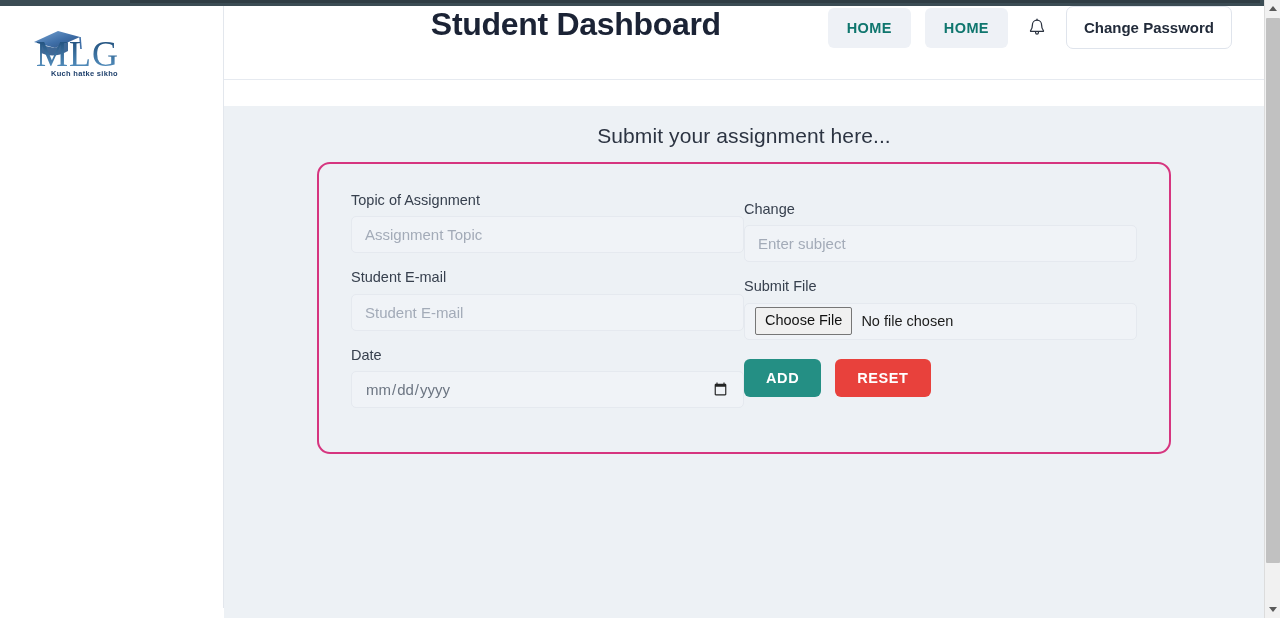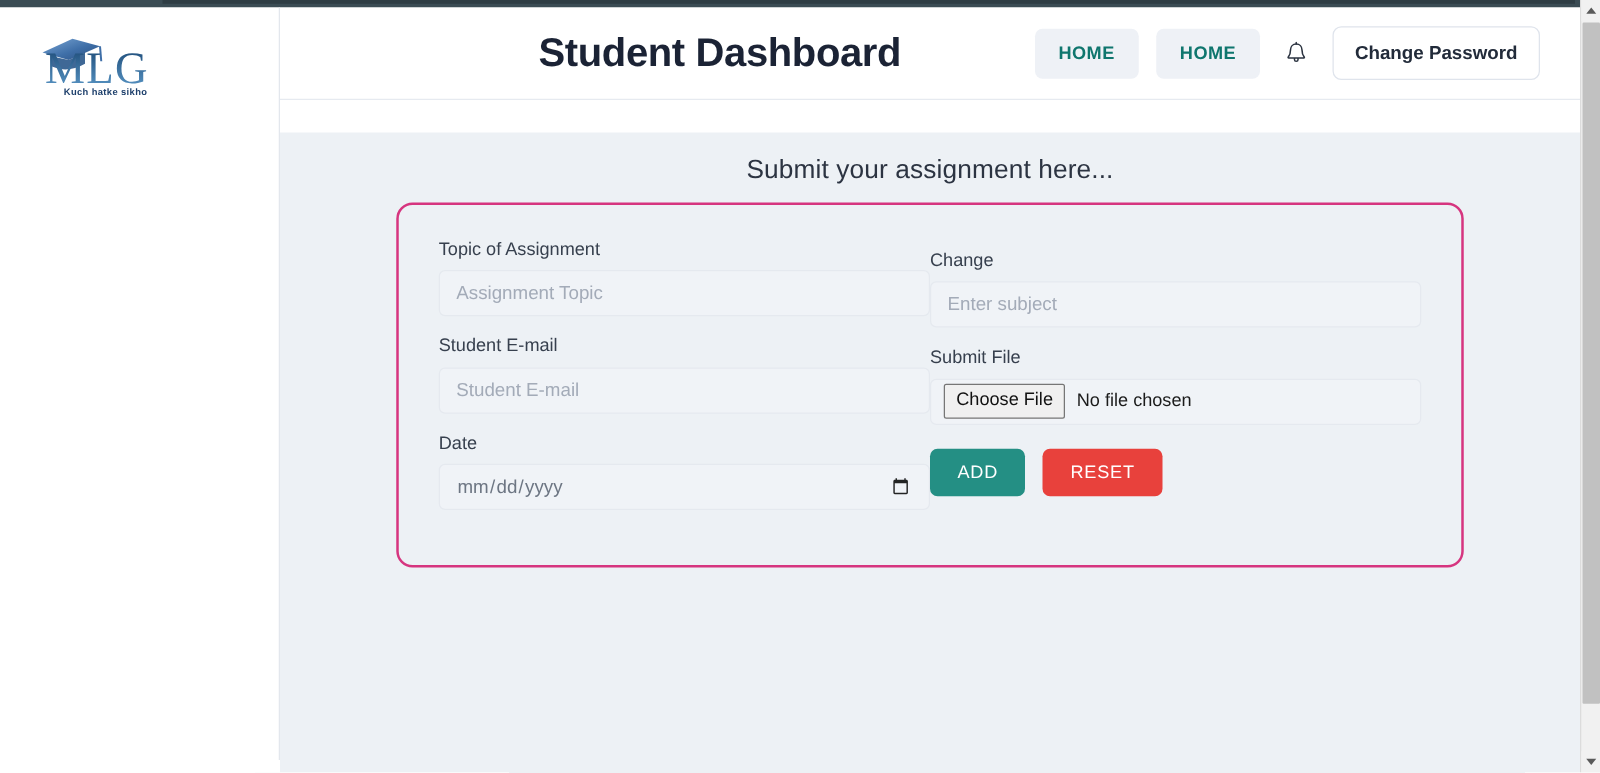--- a/index.html
+++ b/index.html
@@ -85,21 +85,21 @@
     flex-direction: column;
     min-width: 0;
   }
 
   
   .topbar {
     height: 74px;
     background: #ffffff;
     border-bottom: 1px solid #e6eaf0;
     display: flex;
-    align-items: center;
+    align-items: flex-start;
     padding: 0 16px 0 0;
     position: relative;
     flex: 0 0 74px;
   }
 
   .page-title {
     flex: 1 1 auto;
     text-align: center;
     font-size: 32px;
     font-weight: bold;
@@ -245,21 +245,21 @@
 
   .btn-row {
     display: flex;
     gap: 14px;
     margin-top: 19px;
   }
   .action-btn {
     border: none;
     border-radius: 6px;
     font-size: 14.5px;
-    font-weight: normal;
+    font-weight: bold;
     letter-spacing: .6px;
     color: #ffffff;
     padding: 11px 22px;
     cursor: pointer;
     font-family: inherit;
     min-width: 60px;
   }
   .btn-add { background: #248f84; }
   .btn-reset { background: #e8413c; }
 

